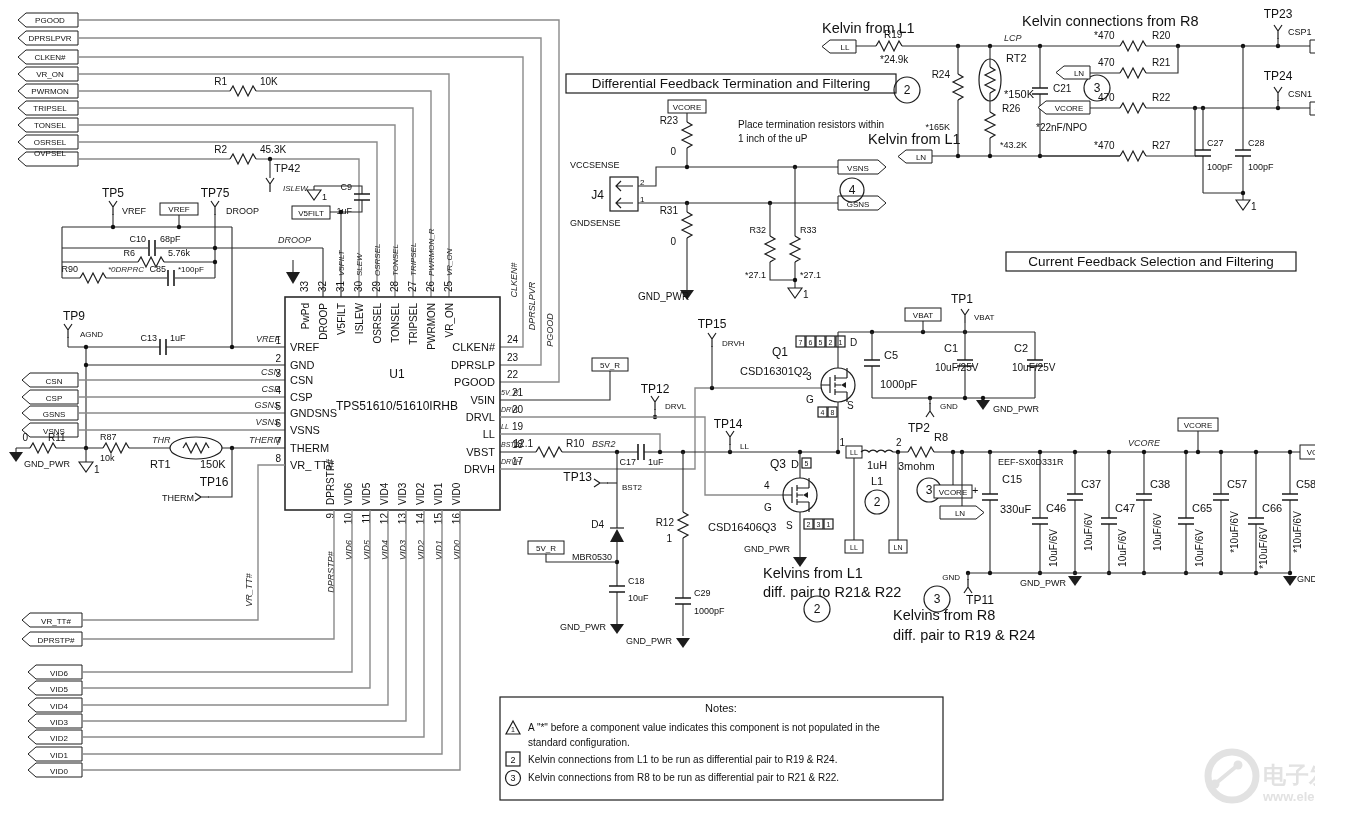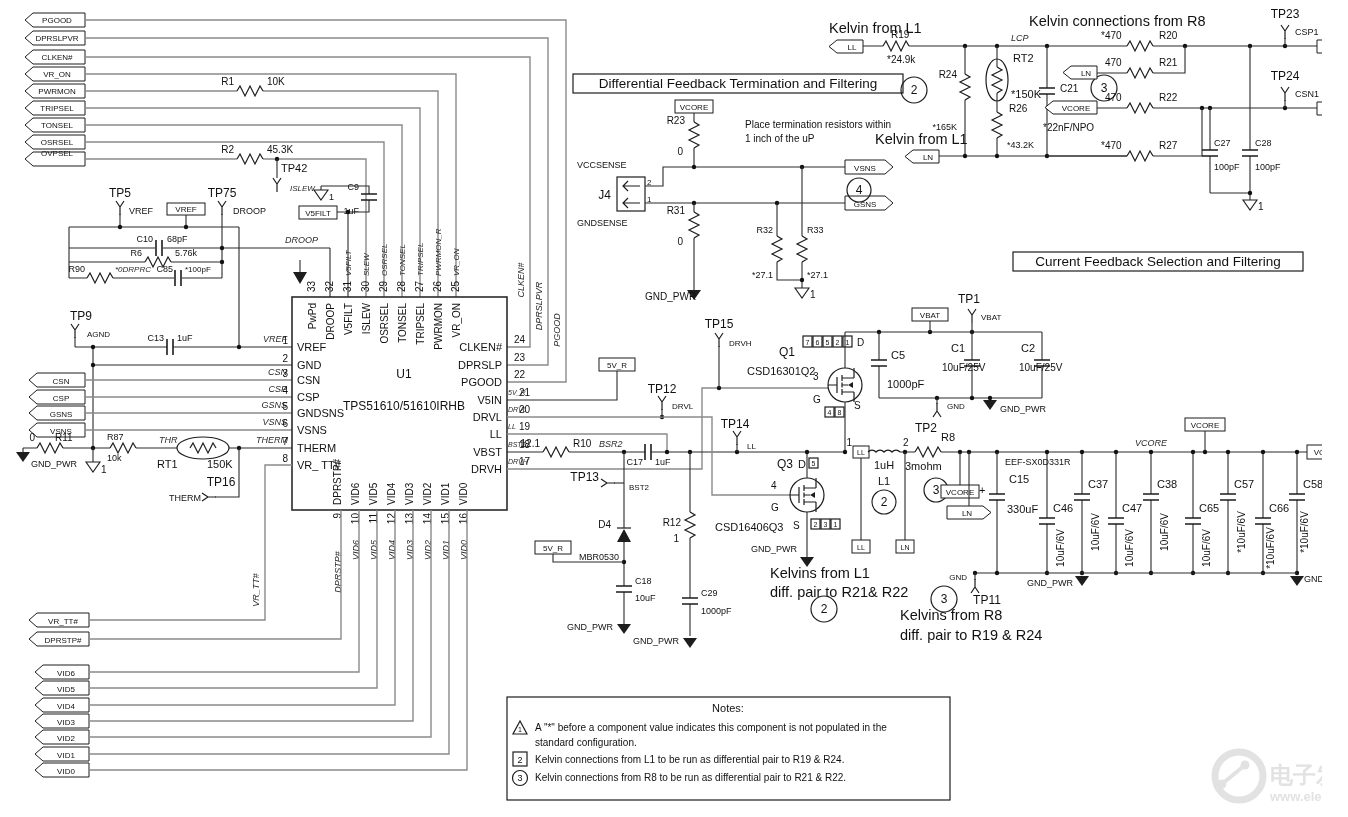--- a/index.html
+++ b/index.html
@@ -1,16 +1,16 @@
 <!DOCTYPE html>
 <html><head>
 <meta charset="utf-8">
 <style>
   html,body{margin:0;padding:0;background:#fff;}
-  #page{width:1315px;height:817px;position:relative;background:#fff;overflow:hidden;padding-left:7px;}
+  #page{width:1315px;height:817px;position:relative;background:#fff;overflow:hidden;}
   svg{font-family:"Liberation Sans", sans-serif;}
   text{fill:#111;}
   .w{stroke:#8a8a8a;stroke-width:1.4;fill:none;}
   .k{stroke:#2b2b2b;stroke-width:1.1;fill:none;}
   .sym{stroke:#1d1d1d;stroke-width:1.2;fill:none;}
   .boxlbl{stroke:#1d1d1d;stroke-width:1;fill:#fff;}
   .flag{stroke:#1d1d1d;stroke-width:1;fill:#fff;}
   .d{fill:#111;stroke:none;}
   .f7{font-size:7px;} .f8{font-size:8px;} .f9{font-size:9px;}
   .f10{font-size:10px;} .f11{font-size:11px;} .f12{font-size:12px;}

